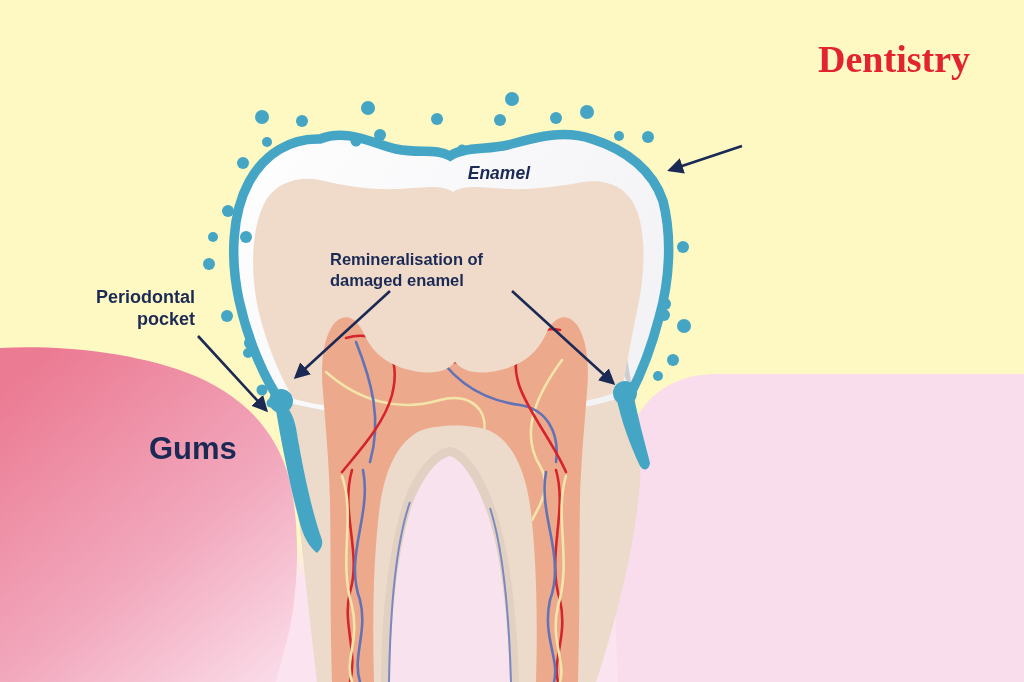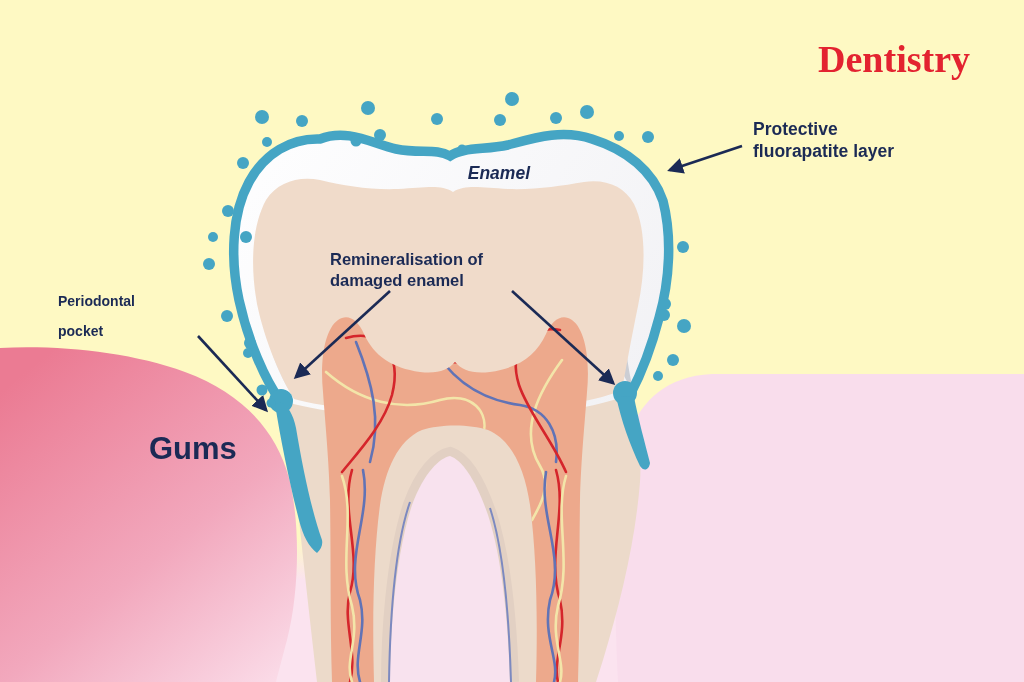--- a/index.html
+++ b/index.html
@@ -14,21 +14,21 @@
     position:relative;width:1024px;height:682px;overflow:hidden;background:#fef9c3;
     font-family:"Liberation Sans","DejaVu Sans",sans-serif;
   }
   .stage svg{position:absolute;left:0;top:0;}
   .lbl{
     position:absolute;color:var(--navy);font-weight:bold;white-space:pre-line;
   }
   .lbl-enamel{left:380px;top:163px;width:150px;text-align:right;font-size:17.5px;font-style:italic;}
   .lbl-protective{left:753px;top:118px;font-size:17.5px;line-height:22px;}
   .lbl-remin{left:330px;top:249px;width:250px;font-size:16.5px;line-height:21px;}
-  .lbl-perio{left:58px;top:286px;width:137px;font-size:14px;line-height:30px;}
+  .lbl-perio{left:58px;top:286px;width:137px;text-align:right;font-size:18px;line-height:22px;}
   .lbl-gums{left:105px;top:431px;font-size:31px;margin-left:44px;}
   .caption{
     position:absolute;left:654px;top:464px;width:360px;color:var(--navy);
     font-weight:bold;font-size:23px;line-height:29px;white-space:pre-line;letter-spacing:-0.2px;
   }
   .logo{
     position:absolute;top:40px;right:54px;color:var(--red);
     font-family:"Liberation Serif","DejaVu Serif",serif;font-weight:bold;font-size:38px;line-height:1;
   }
   
@@ -194,20 +194,18 @@
     <g class="navy-stroke" stroke-width="2.6">
       <line x1="742" y1="146" x2="670" y2="170" marker-end="url(#arrowHead)"></line>
       <line x1="390" y1="291" x2="296" y2="377" marker-end="url(#arrowHead)"></line>
       <line x1="512" y1="291" x2="613" y2="383" marker-end="url(#arrowHead)"></line>
       <line x1="198" y1="336" x2="266" y2="410" marker-end="url(#arrowHead)"></line>
     </g>
   </svg>
 
   <div class="logo">Dentistry</div>
   <div class="lbl lbl-enamel">Enamel</div>
-  <div class="lbl lbl-protective">Protective
-fluorapatite layer</div>
   <div class="lbl lbl-remin">Remineralisation of
 damaged enamel</div>
   <div class="lbl lbl-perio">Periodontal
 pocket</div>
   <div class="lbl lbl-gums">Gums</div>
 </div>
 
 </body></html>

